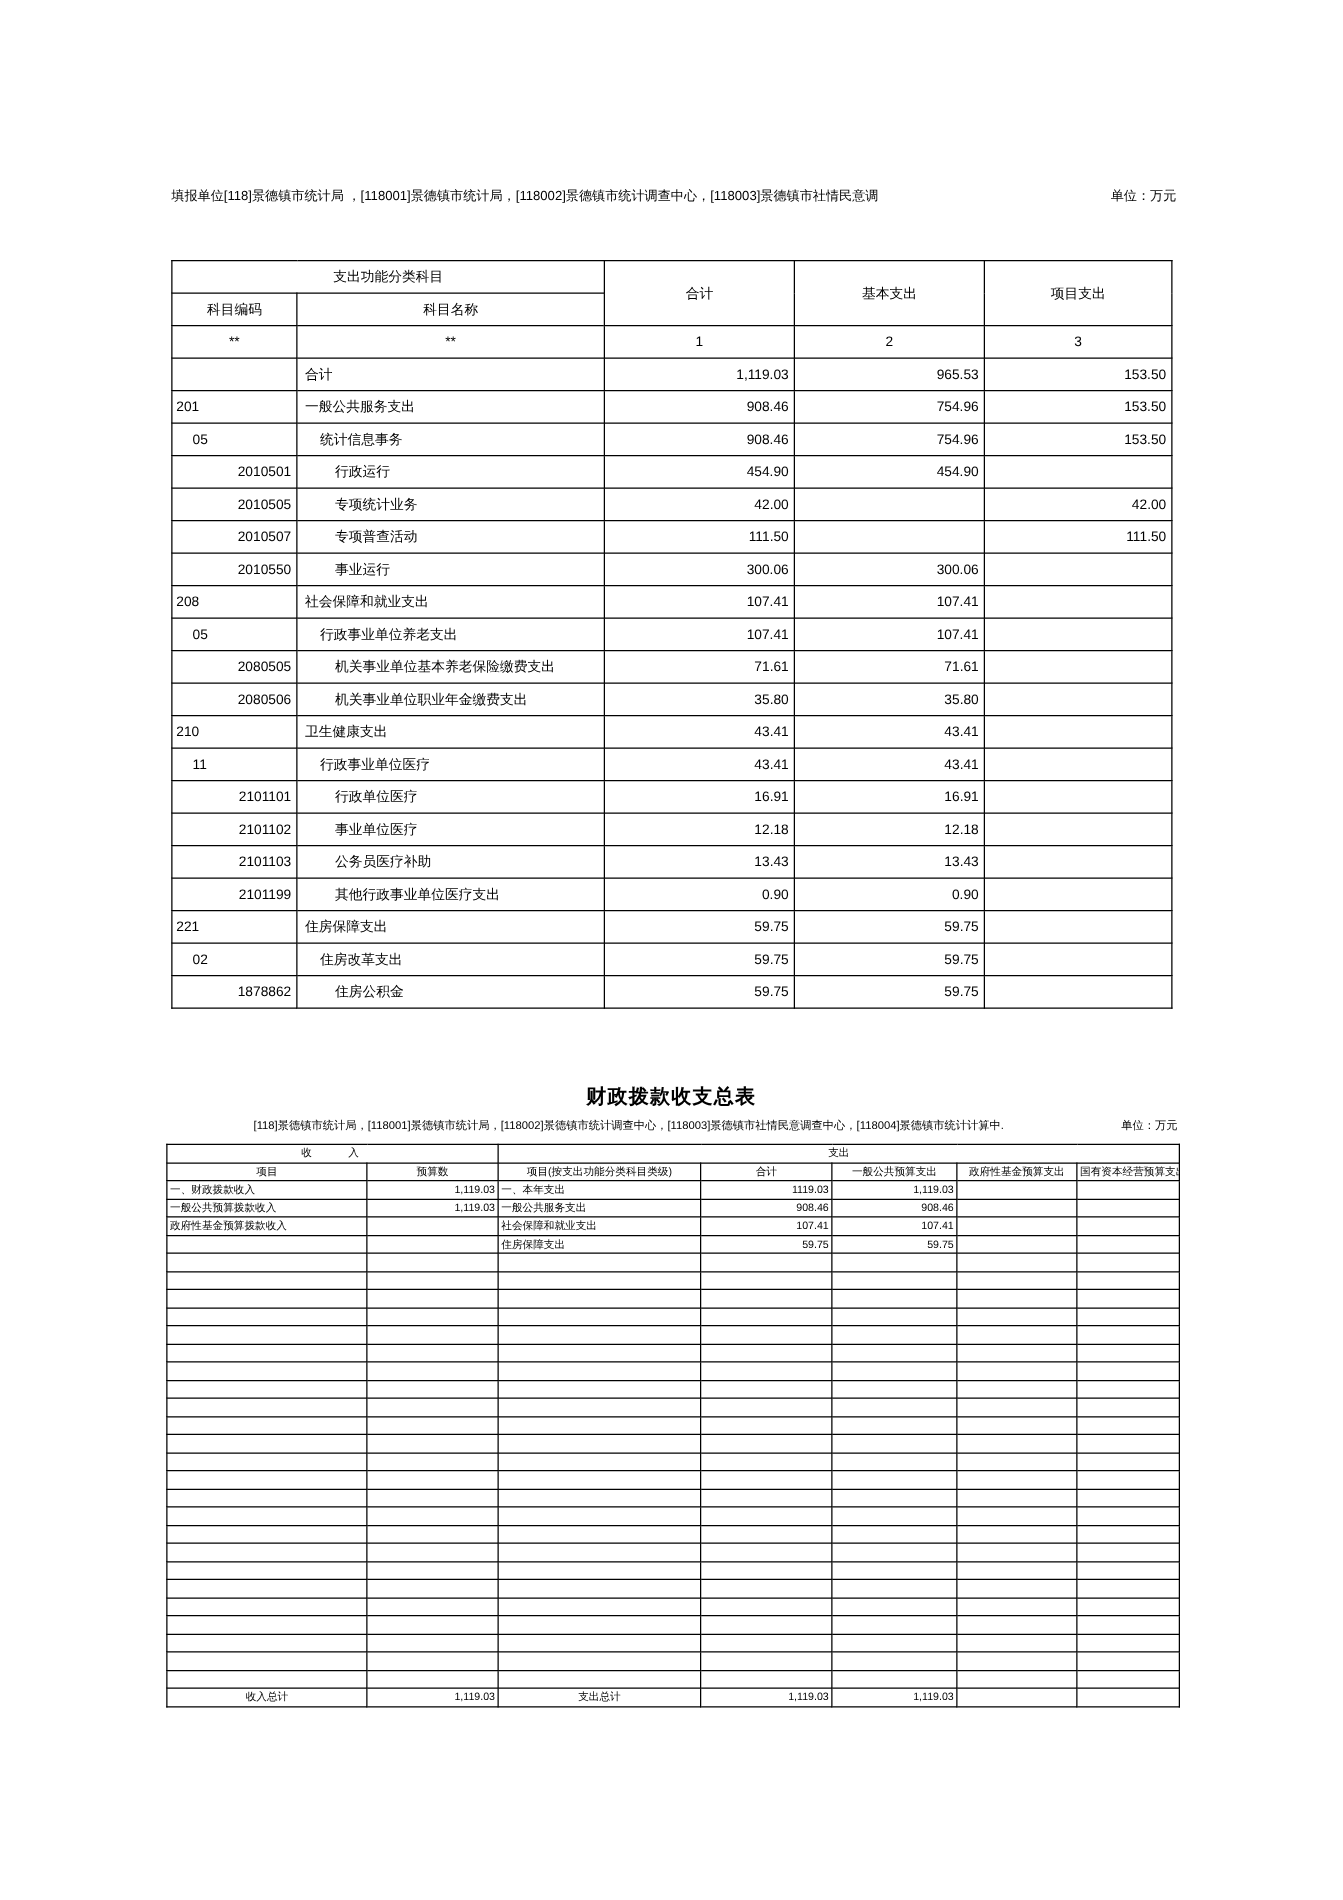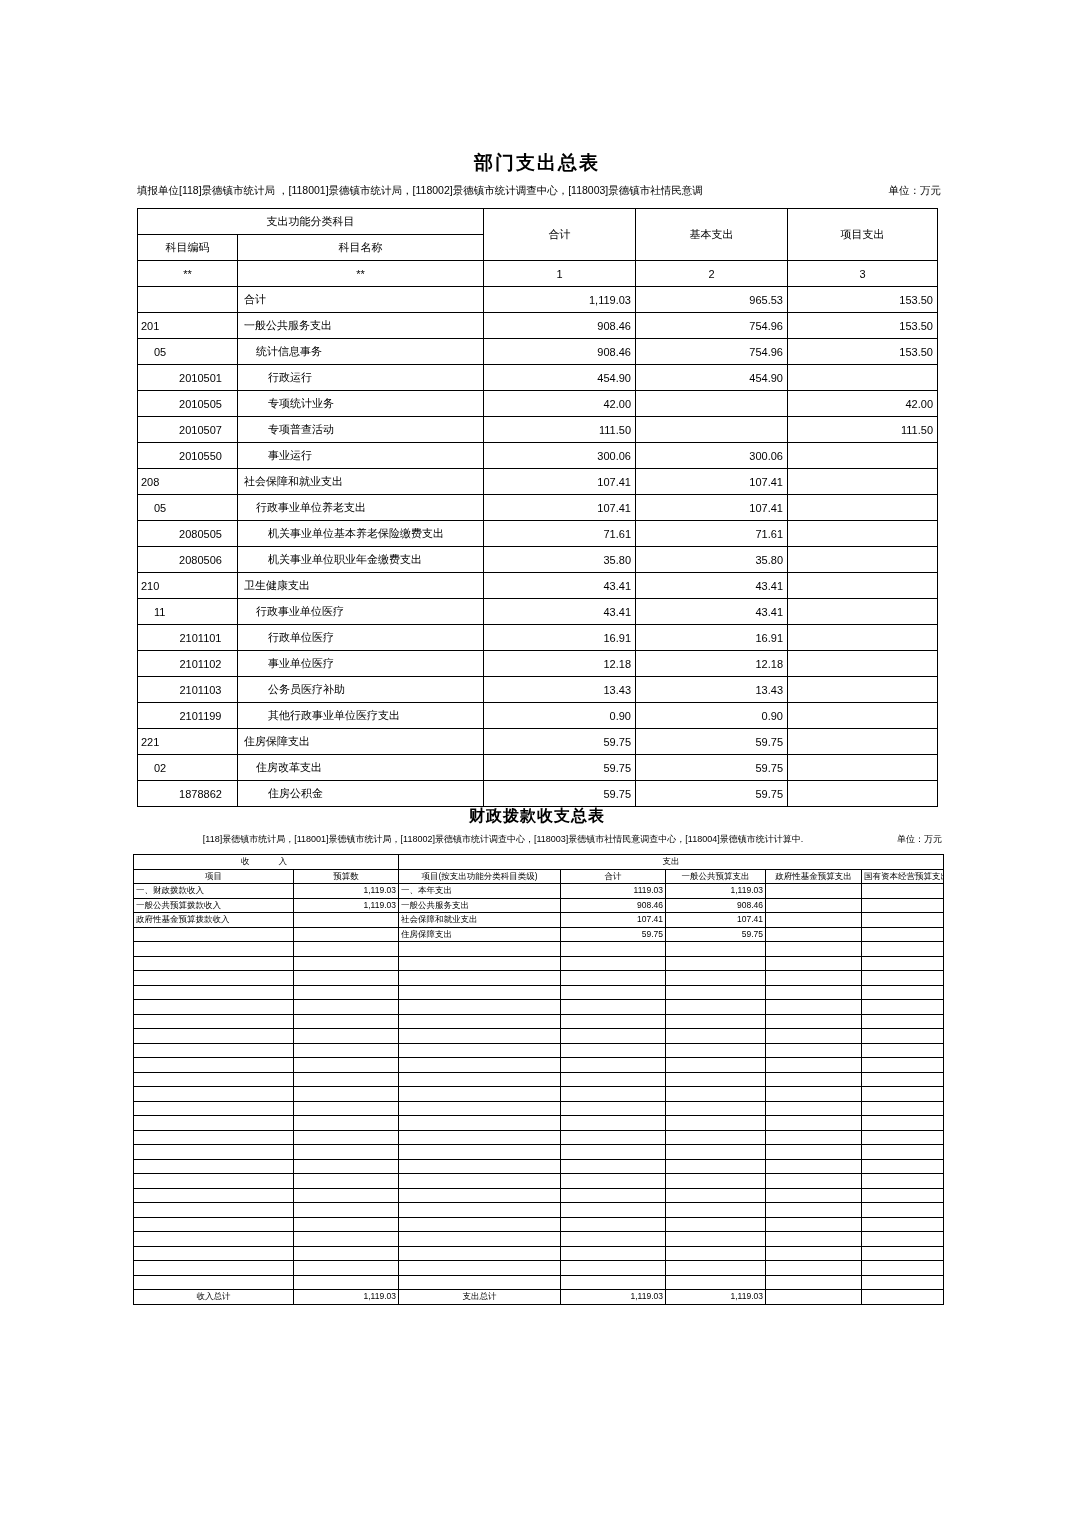--- a/index.html
+++ b/index.html
@@ -77,31 +77,31 @@
     overflow: hidden;
     white-space: nowrap;
   }
   .ctr { text-align: center; }
   .rgt { text-align: right; }
   .lft { text-align: left; }
 
   
   .code-l0 { padding-left: 3px !important; text-align: left; }
   .code-l1 { padding-left: 16px !important; text-align: left; }
-  .code-l2 { padding-left: 30px !important; text-align: center; }
+  .code-l2 { padding-left: 30px !important; text-align: right; }
 
   .name-l0 { padding-left: 6px !important; }
   .name-l1 { padding-left: 18px !important; }
   .name-l2 { padding-left: 30px !important; }
 
   
   .block2 {
     position: absolute;
     left: 0;
-    top: 806px;
+    top: 867px;
     width: 1074px;
   }
   .title2 {
     text-align: center;
     font-size: 16px;
     font-weight: bold;
     font-family: "Liberation Serif", serif;
     letter-spacing: 1px;
     margin: 0 0 6px 0;
   }
@@ -140,21 +140,20 @@
     white-space: nowrap;
   }
   .sp { letter-spacing: 4px; }
 </style>
 </head>
 <body>
 
 <div class="page">
 
   <div class="block1">
-    <div class="title1">部门支出总表</div>
     <div class="meta-row">
       <div class="meta-left">填报单位[118]景德镇市统计局 ，[118001]景德镇市统计局，[118002]景德镇市统计调查中心，[118003]景德镇市社情民意调</div>
       <div class="meta-right">单位：万元</div>
     </div>
 
     <table class="grid t1">
       <colgroup>
         <col style="width:100px">
         <col style="width:246px">
         <col style="width:152px">

